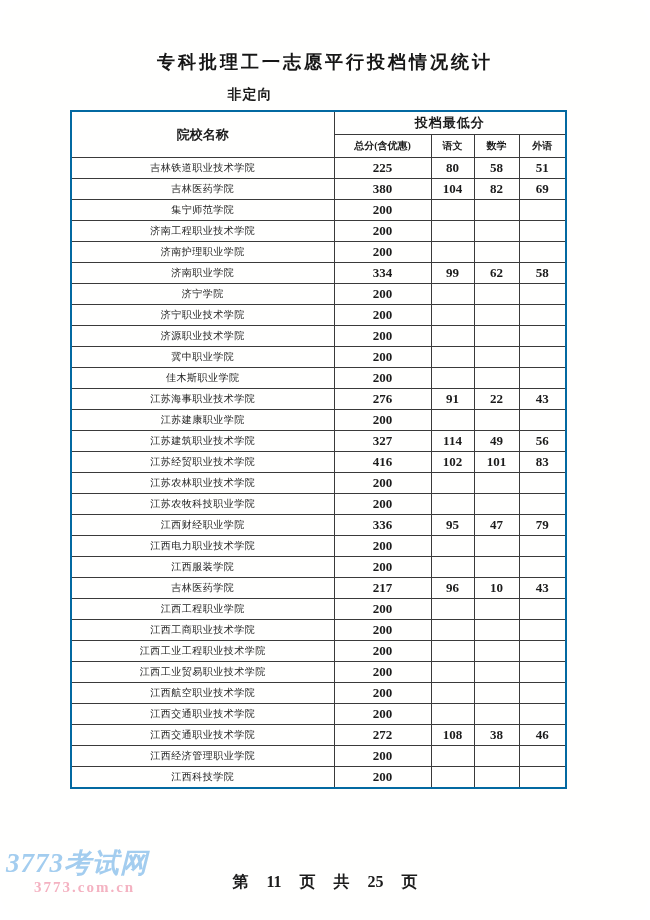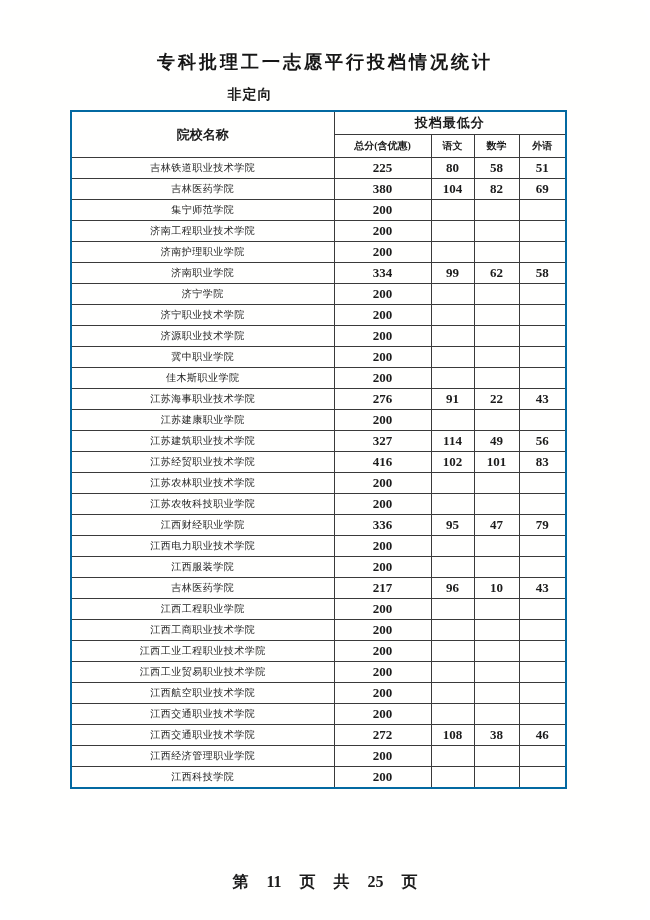--- a/index.html
+++ b/index.html
@@ -369,18 +369,22 @@
       <td class="name">江西科技学院</td>
       <td class="num">200</td>
       <td class="num"></td>
       <td class="num"></td>
       <td class="num"></td>
     </tr>
   </tbody>
   </table>
 
 
+  <div class="watermark">
+    <div class="wm-line1" style="color: rgb(163, 205, 239);">3773考试网</div>
+    <div class="wm-line2" style="color: rgb(244, 178, 193);">3773.com.cn</div>
+  </div>
 
   <div class="page-footer">
     <span>第</span><span>11</span><span>页</span><span>共</span><span>25</span><span>页</span>
   </div>
 
 </div>
 
 </body></html>

